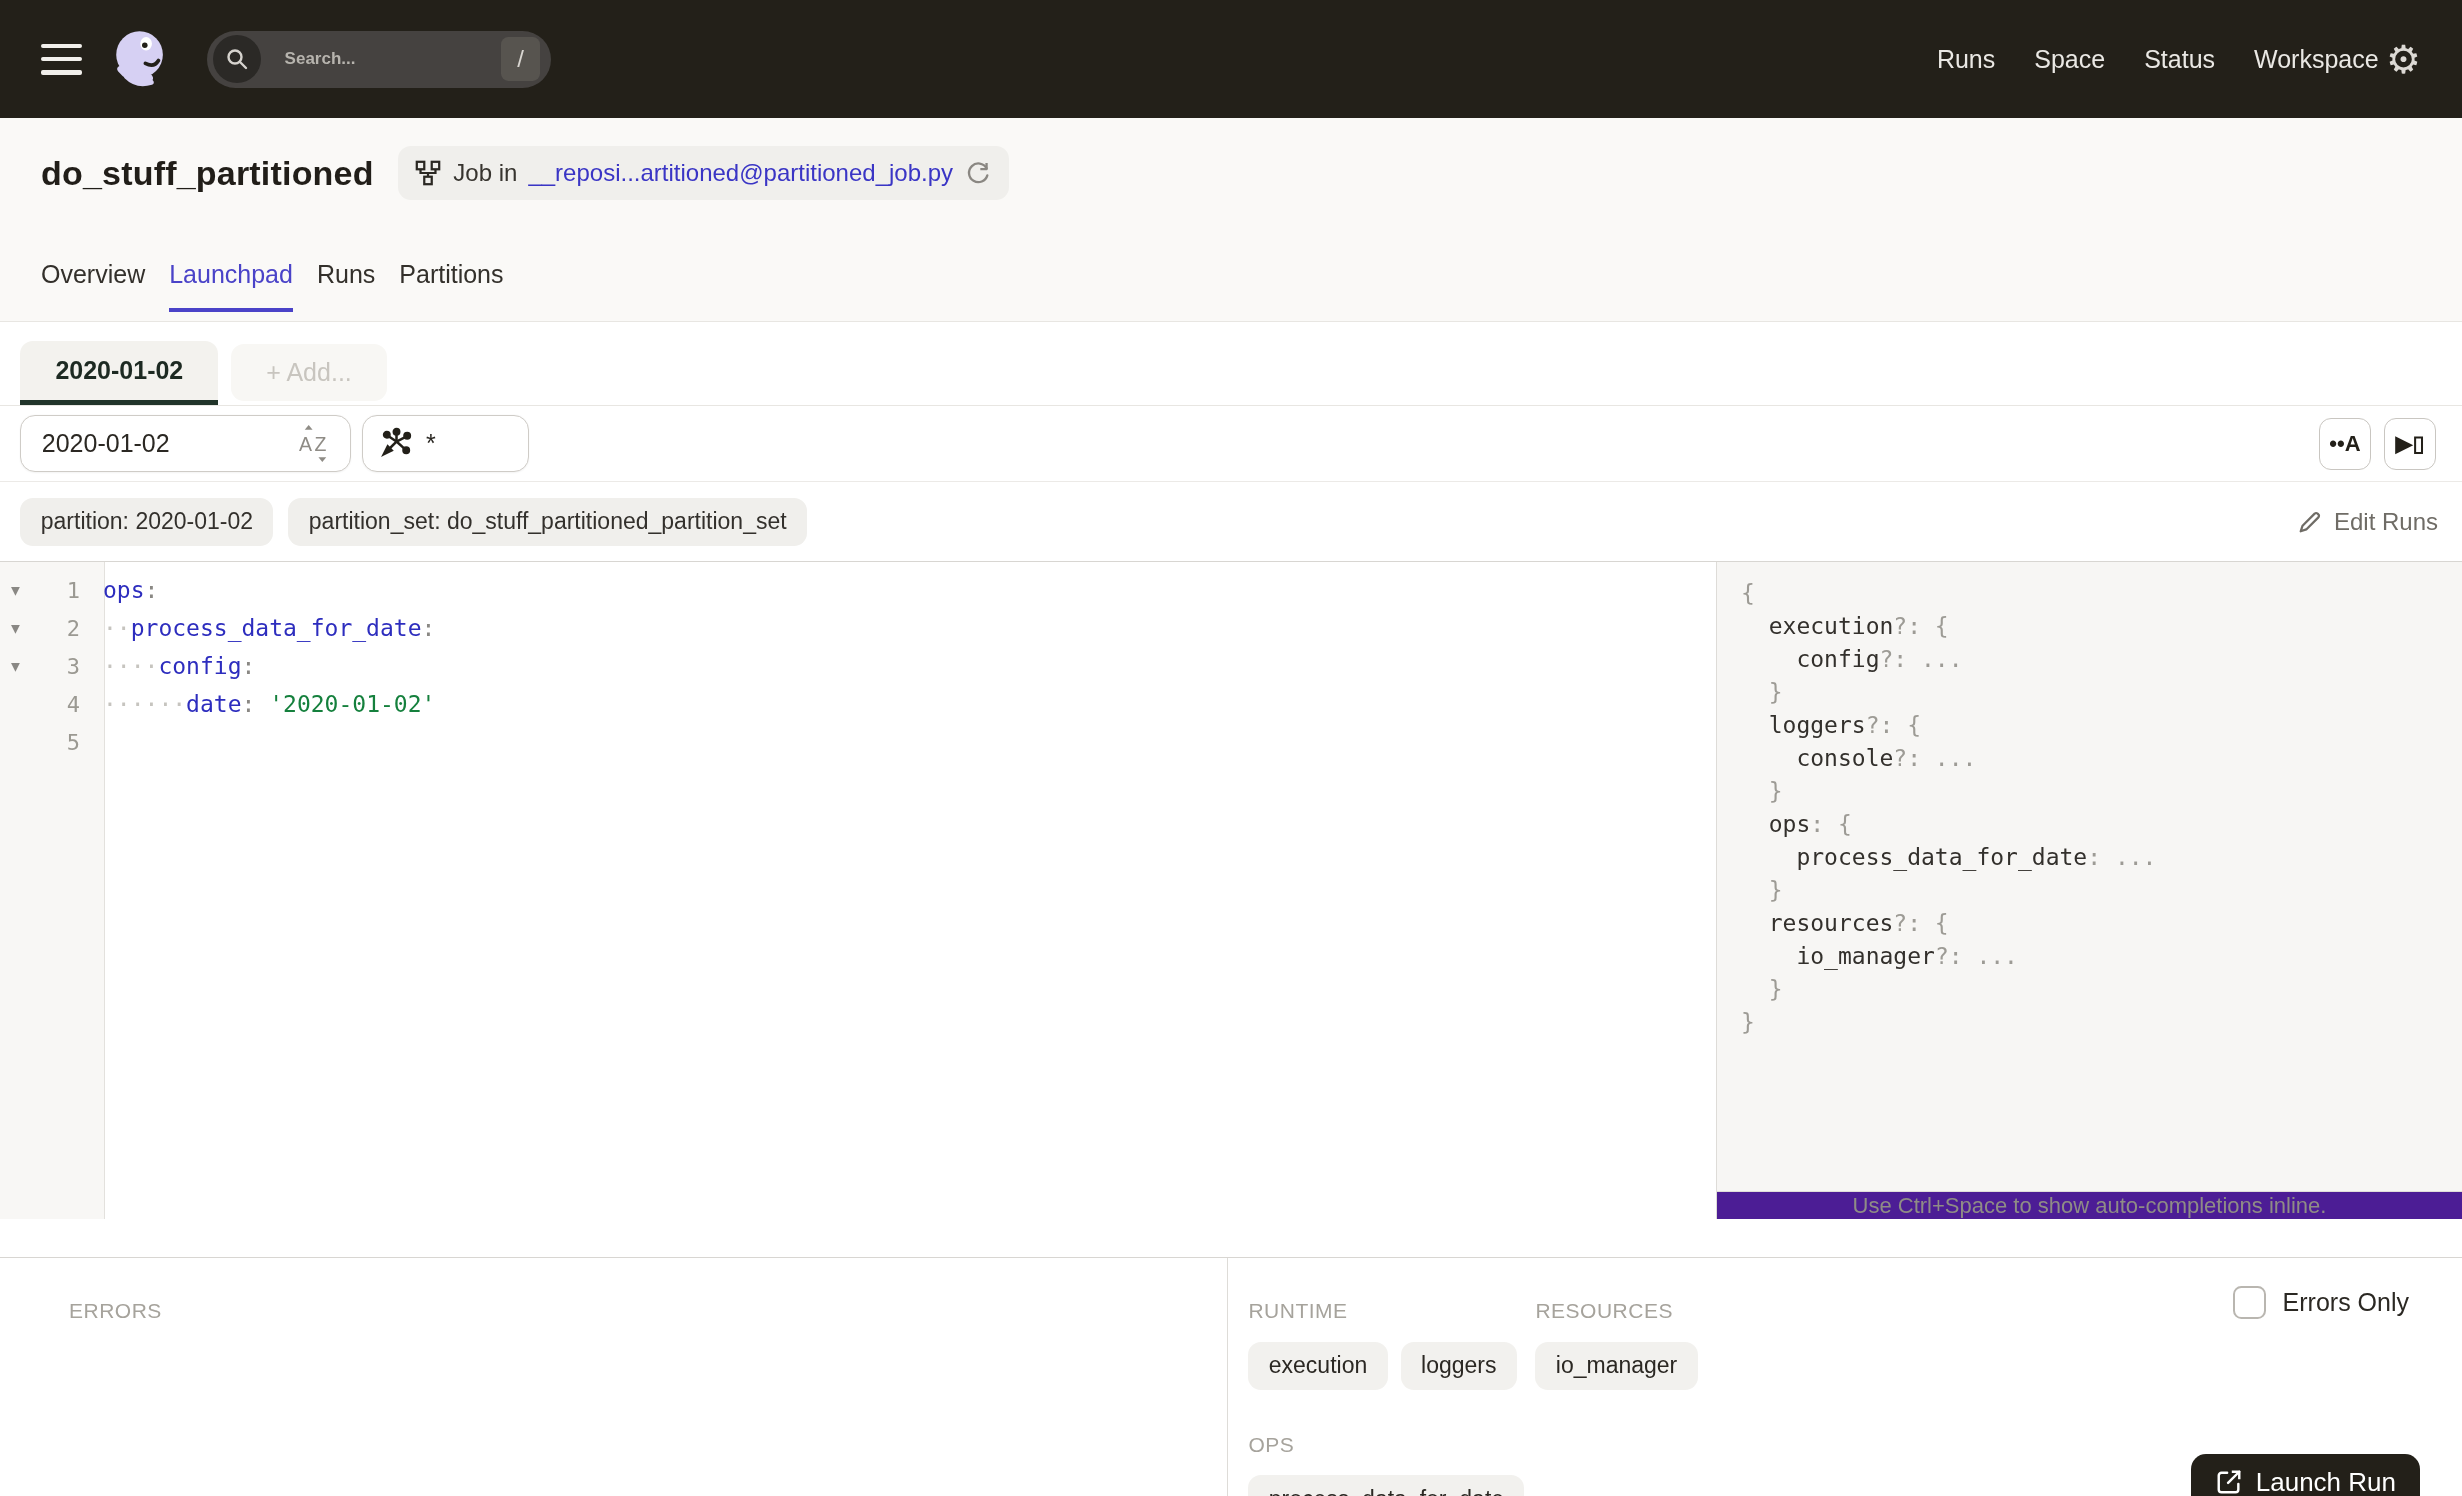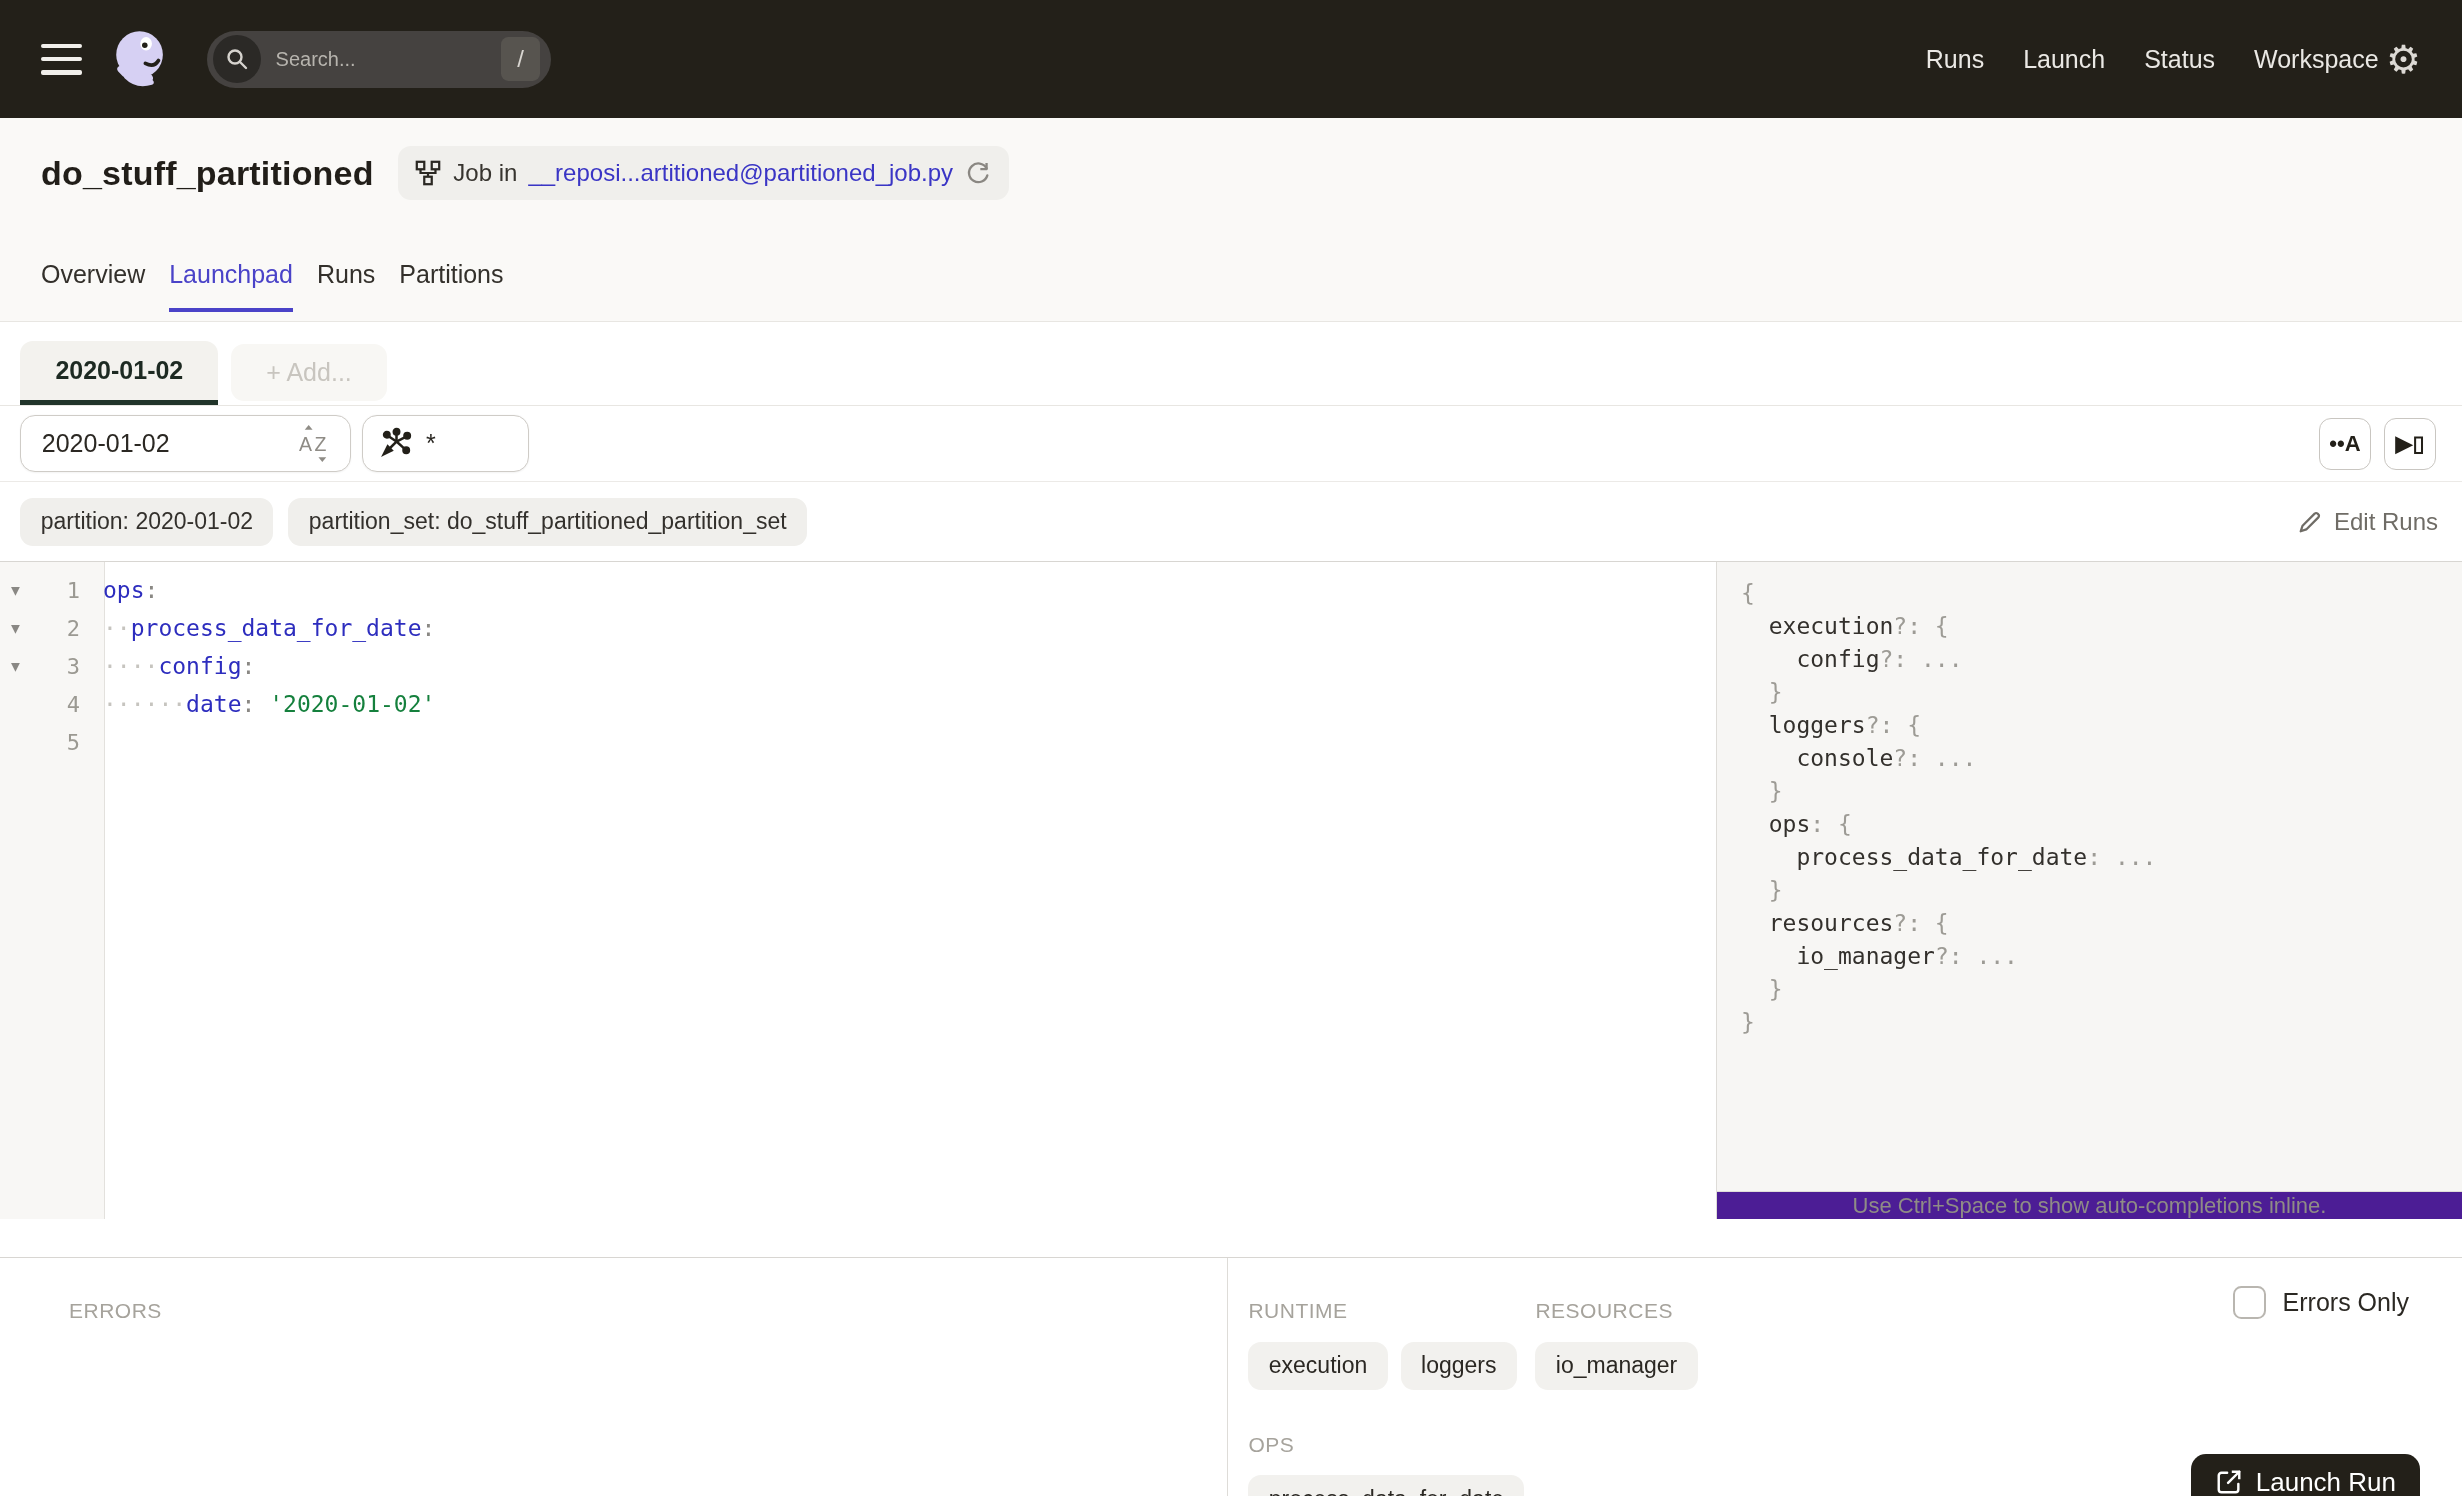--- a/index.html
+++ b/index.html
@@ -6,21 +6,21 @@
   html,body { width:2462px; height:1497px; overflow:hidden; background:#fff;
     font-family:"Liberation Sans", sans-serif; color:#2b2823; }
 
   
   .topbar { height:118px; background:#232019; display:flex; align-items:center; padding:0 41px 0 41px; }
   .hamburger { width:41px; height:31px; display:flex; flex-direction:column; justify-content:space-between; cursor:pointer; margin-right:24px; }
   .hamburger i { display:block; height:4.6px; background:#f1efeb; border-radius:1.9px; }
   .logo { width:70px; height:70px; margin-right:31px; }
   .searchbox { width:344px; height:57px; background:#454240; border-radius:30px; display:flex; align-items:center; position:relative; }
   .search-circle { width:48px; height:48px; border-radius:50%; background:#2b2926; margin-left:5.6px; display:flex; align-items:center; justify-content:center; }
-  .search-placeholder { color:#b7b4ae; font-size:20px; margin-left:15px; }
+  .search-placeholder { color:#b7b4ae; font-size:17px; margin-left:24px;font-weight:bold; }
   .slash-badge { position:absolute; right:11px; width:39px; height:44px; background:#57544f; border-radius:7.4px; color:#d9d6d1; font-size:24px; display:flex; align-items:center; justify-content:center; }
   .topnav { margin-left:auto; display:flex; align-items:center; gap:39px; }
   .nav-link { color:#eae8e4; font-size:25px; font-weight:500; cursor:pointer; }
   .gear { margin-left:7.4px; font-size:39px; color:#dcd9d4; line-height:1; cursor:pointer; }
 
   
   .header { height:204px; background:#faf9f7; border-bottom:0.9px solid #e8e6e2; padding:28px 0 0 41px; }
   .title-row { display:flex; align-items:center; gap:24px; }
   .page-title { font-size:34px; font-weight:700; color:#211e19; letter-spacing:0.2px; }
   .job-badge { background:#f0efec; border-radius:13px; height:54px; display:flex; align-items:center; gap:11px; padding:0 16.7px; }
@@ -107,21 +107,21 @@
       <svg width="24" height="24" viewBox="0 0 24 24">
           <circle cx="10" cy="10" r="6.5" stroke="#d6d3ce" stroke-width="2.4" fill="none"></circle>
           <line x1="15" y1="15" x2="21" y2="21" stroke="#d6d3ce" stroke-width="2.4" stroke-linecap="round"></line>
         </svg>
     </div>
     <span class="search-placeholder">Search...</span>
     <span class="slash-badge">/</span>
   </div>
   <div class="topnav" id="topnav">
       <div class="nav-link">Runs</div>
-      <div class="nav-link">Launch</div>
+      <div class="nav-link">Space</div>
       <div class="nav-link">Status</div>
       <div class="nav-link">Workspace</div>
     </div>
   <div class="gear">⚙</div>
 </div>
 
 <div class="header">
   <div class="title-row">
     <span class="page-title">do_stuff_partitioned</span>
     <div class="job-badge">

